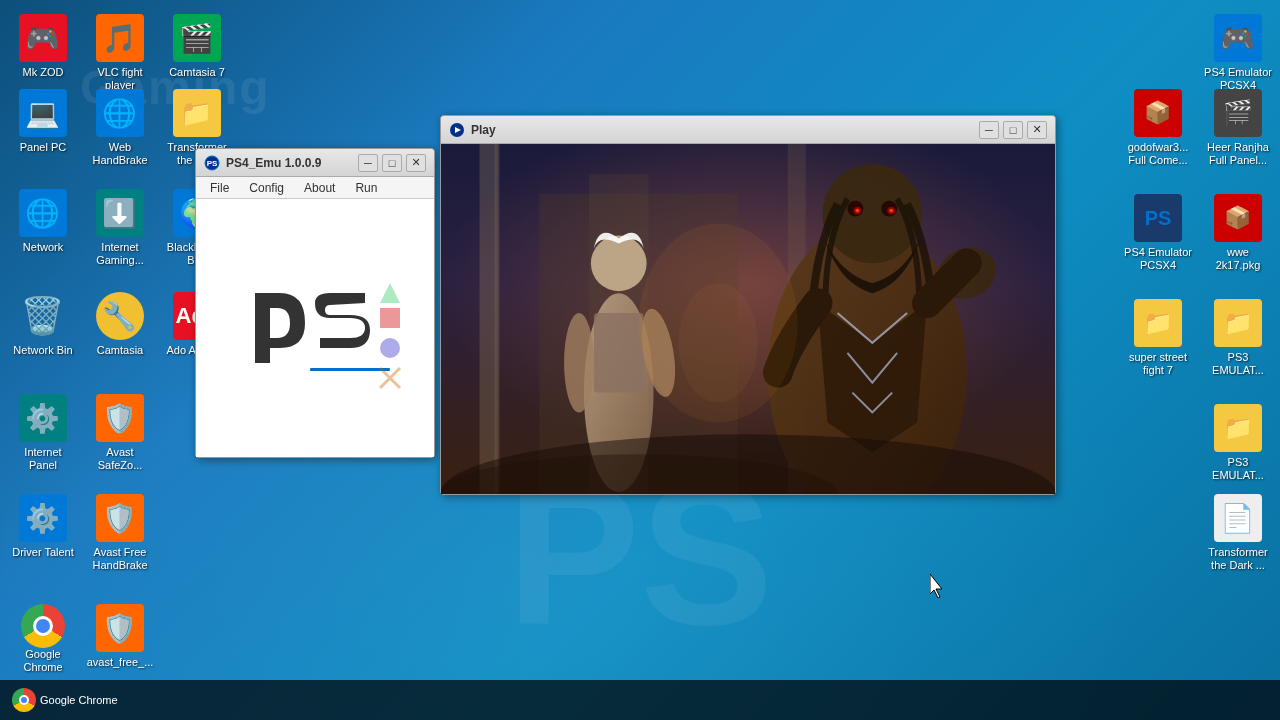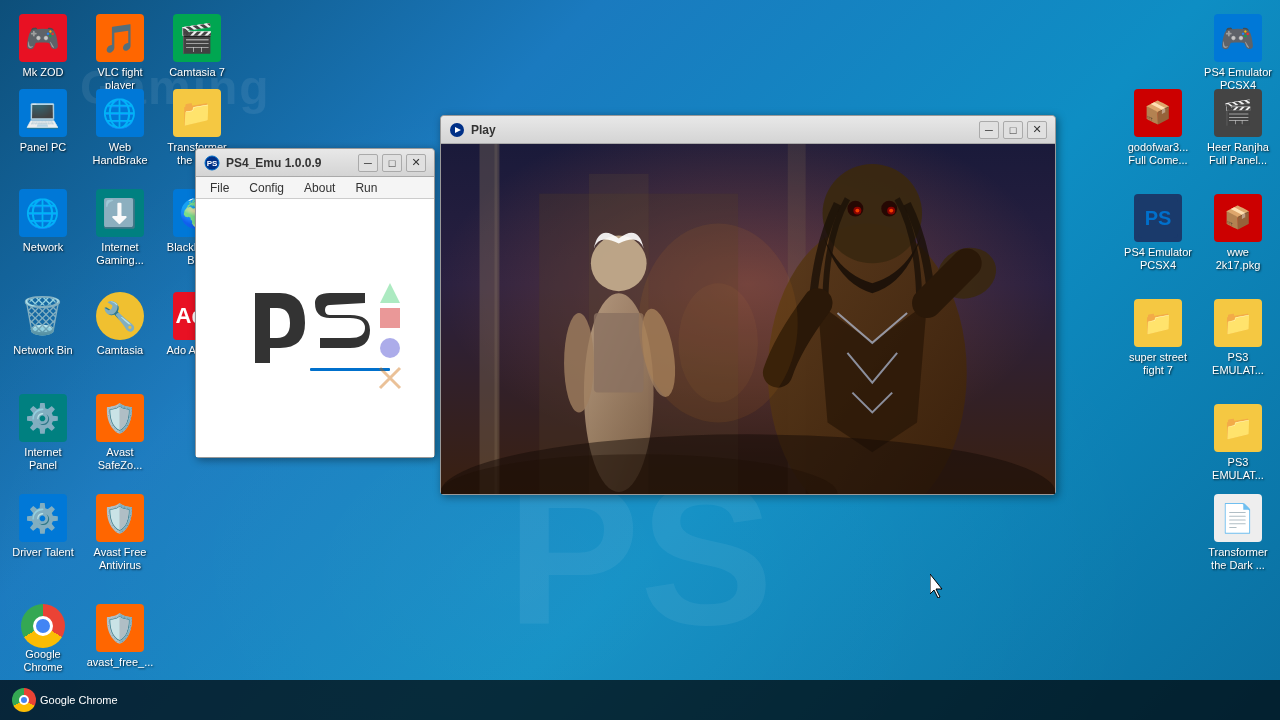--- a/index.html
+++ b/index.html
@@ -356,21 +356,21 @@
     <div class="icon-img icon-orange">🛡️</div>
     <span class="icon-label">Avast SafeZo...</span>
   </div>
 
   <div class="desktop-icon" style="top:490px;left:5px;">
     <div class="icon-img icon-blue">⚙️</div>
     <span class="icon-label">Driver Talent</span>
   </div>
   <div class="desktop-icon" style="top:490px;left:82px;">
     <div class="icon-img icon-orange">🛡️</div>
-    <span class="icon-label">Avast Free Antivirus</span>
+    <span class="icon-label">Avast Free HandBrake</span>
   </div>
 
   <div class="desktop-icon" style="top:600px;left:5px;">
     <div class="chrome-circle">
       <div class="chrome-inner"></div>
     </div>
     <span class="icon-label">Google Chrome</span>
   </div>
   <div class="desktop-icon" style="top:600px;left:82px;">
     <div class="icon-img icon-orange">🛡️</div>

